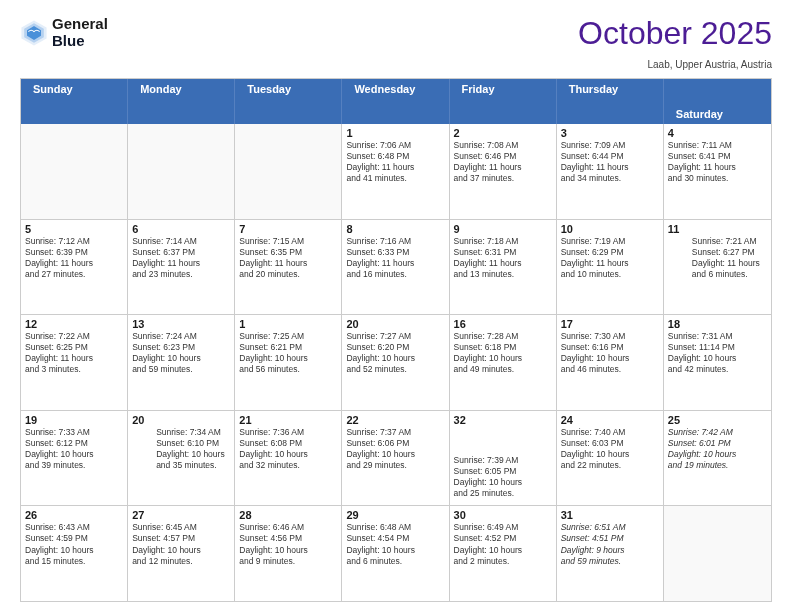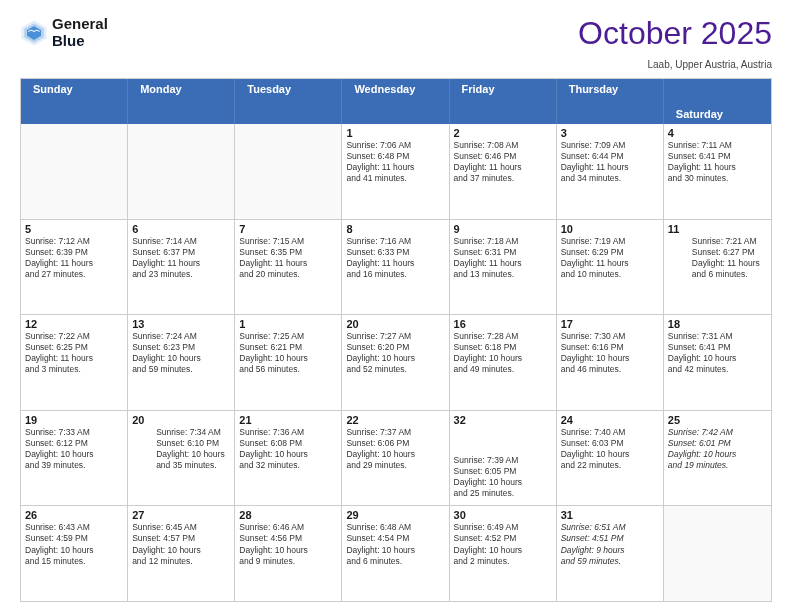--- a/index.html
+++ b/index.html
@@ -260,21 +260,21 @@
           <div class="day-cell">
             <div class="day-num">17</div>
             <div class="day-info" style="white-space: pre-line;">Sunrise: 7:30 AM
 Sunset: 6:16 PM
 Daylight: 10 hours
 and 46 minutes.</div>
           </div>
           <div class="day-cell">
             <div class="day-num">18</div>
             <div class="day-info" style="white-space: pre-line;">Sunrise: 7:31 AM
-Sunset: 6:41 PM
+Sunset: 11:14 PM
 Daylight: 10 hours
 and 42 minutes.</div>
           </div>
         </div>
         <div class="week-row">
           <div class="day-cell">
             <div class="day-num">19</div>
             <div class="day-info" style="white-space: pre-line;">Sunrise: 7:33 AM
 Sunset: 6:12 PM
 Daylight: 10 hours

